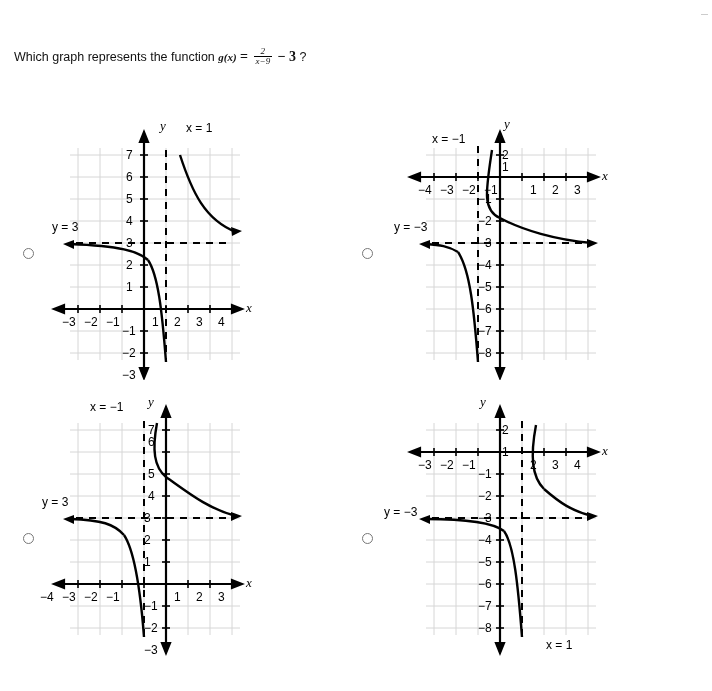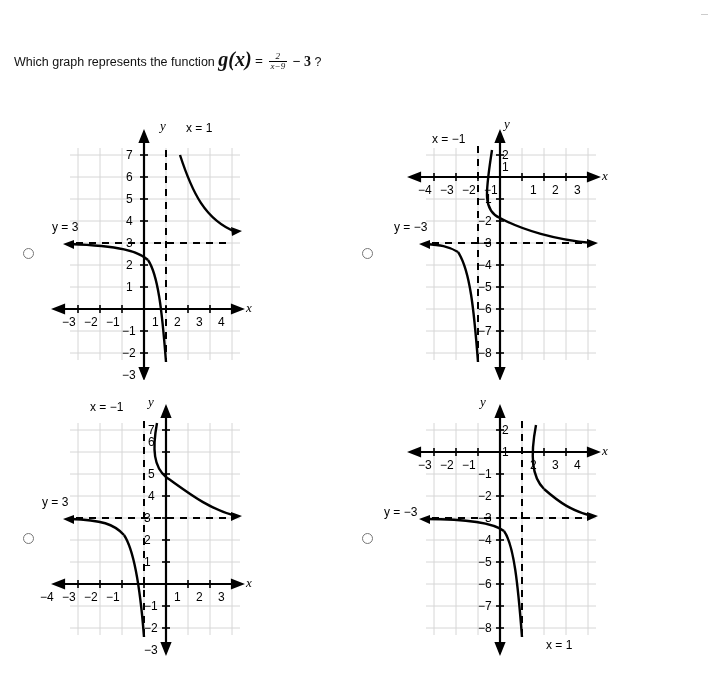--- a/index.html
+++ b/index.html
@@ -20,21 +20,21 @@
     left: 14px;
     top: 48px;
     font-size: 12.5px;
     color: #111111;
     white-space: nowrap;
   }
   .mathfn {
     font-family: "Liberation Serif", serif;
     font-style: italic;
     font-weight: bold;
-    font-size: 20px;
+    font-size: 11px;
     margin-top: 24px;
   }
   .frac {
     display: inline-block;
     vertical-align: middle;
     text-align: center;
     font-style: italic;
     font-family: "Liberation Serif", serif;
     font-size: 9px;
     line-height: 1.05;

